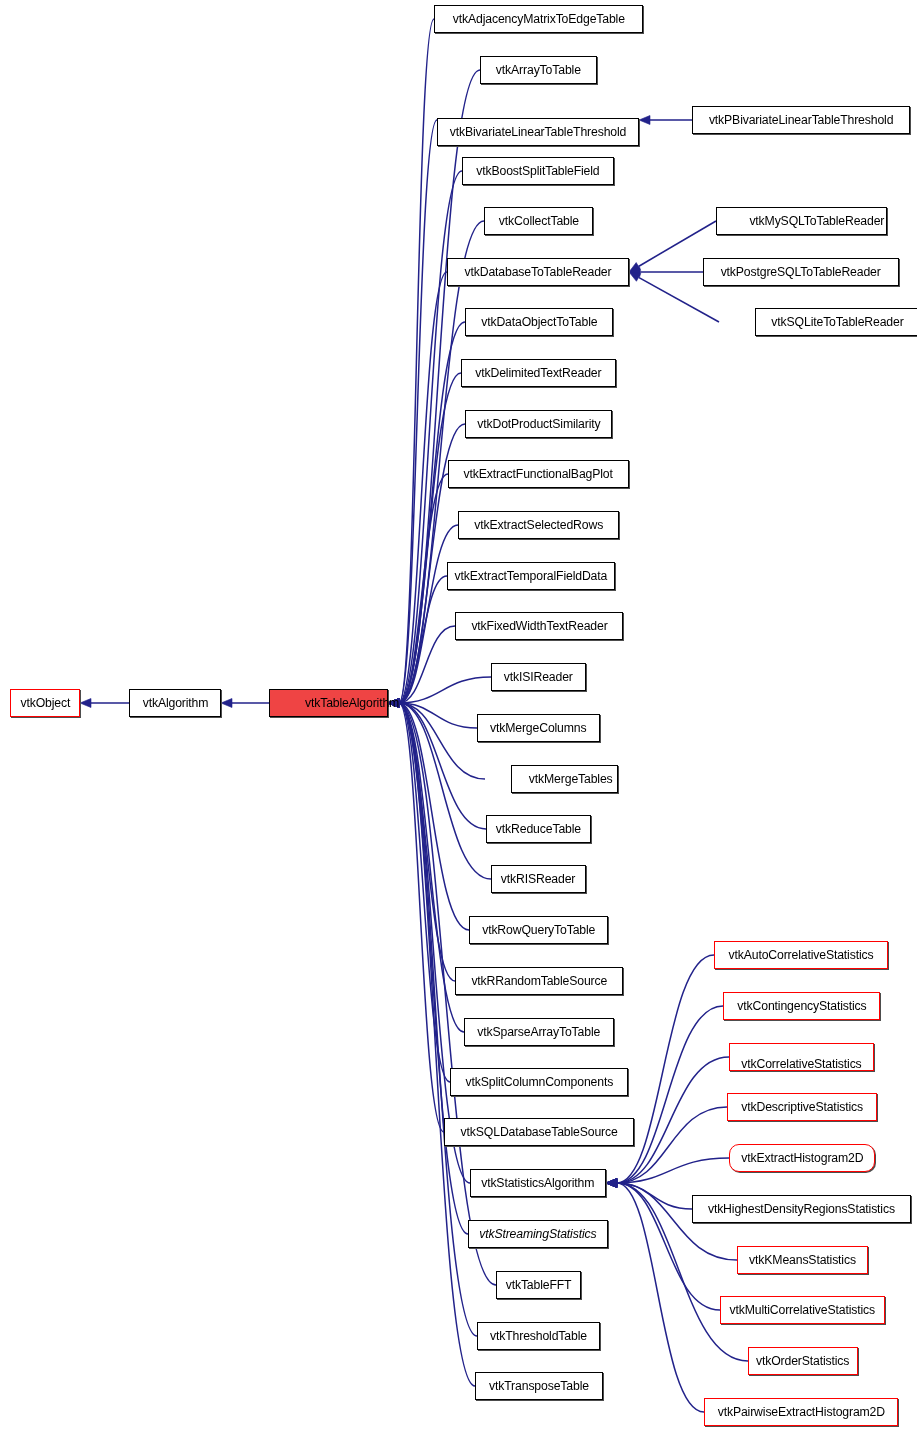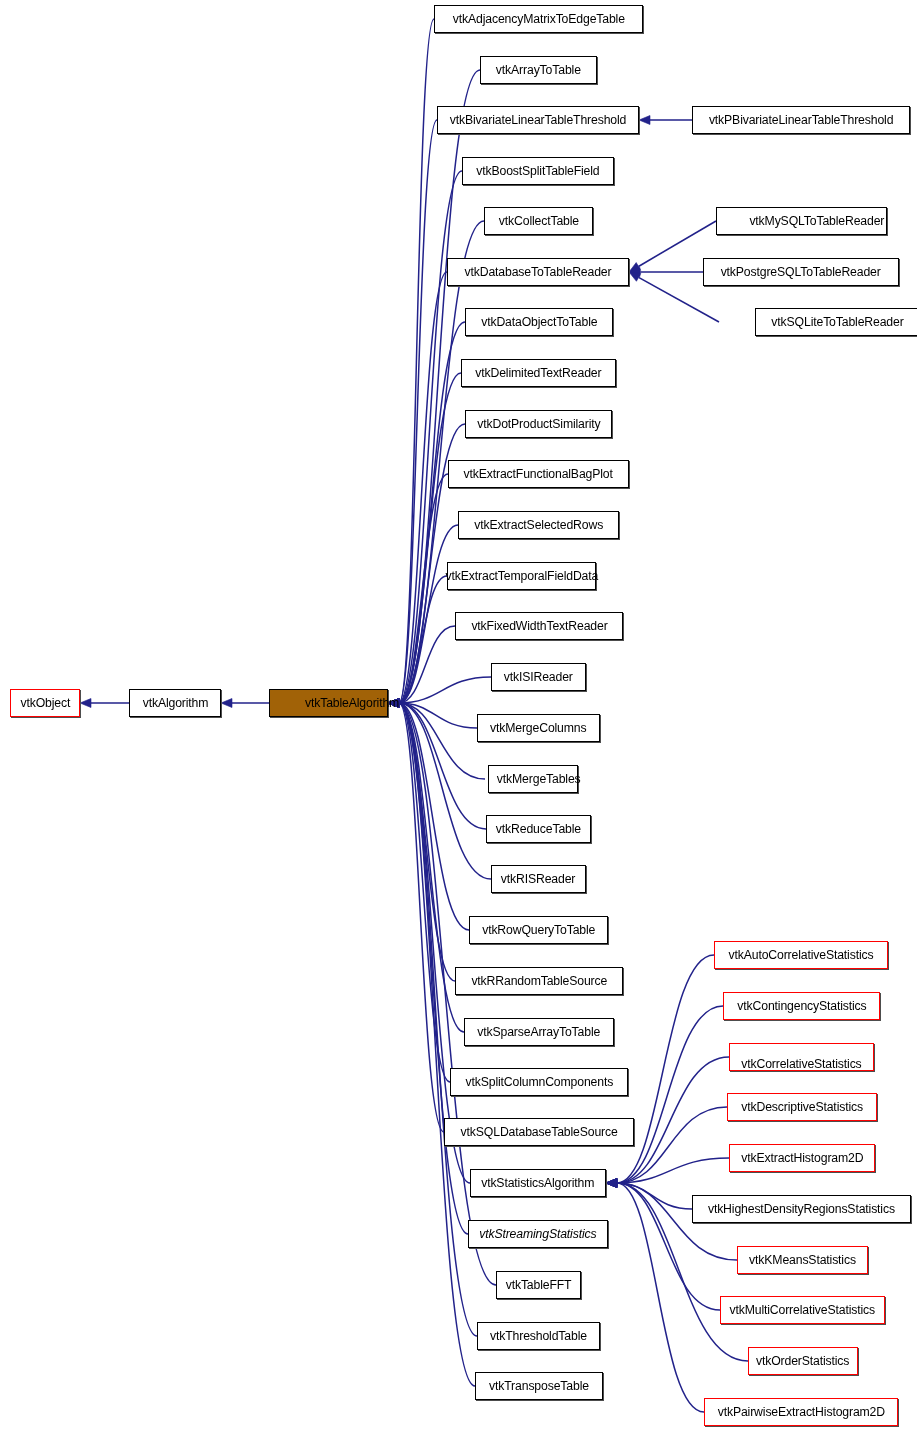--- a/index.html
+++ b/index.html
@@ -30,21 +30,21 @@
     border:1px solid #000000;
     font-size:12.5px;
     line-height:1;
     color:#000000;
     white-space:nowrap;
     letter-spacing:-0.15px;
     box-shadow:1px 1px 0 0 #4d4d4d;
   }
   .node.red{ border-color:#ff0000; }
   .node.current{
-    background:#a16207;
+    background:#ef4444;
     border-color:#000000;
     padding-left:48px;
   }
   .node .lbl{
     display:block;
     transform:scaleX(0.98);
   }
 </style>
 </head>
 <body>
@@ -237,21 +237,21 @@
       </div>
       <div class="node current" style="left: 269px; top: 689px; width: 119px; height: 28px;">
         <span class="lbl">vtkTableAlgorithm</span>
       </div>
       <div class="node" style="left: 434px; top: 5px; width: 209px; height: 28px; text-align: right;">
         <span class="lbl">vtkAdjacencyMatrixToEdgeTable</span>
       </div>
       <div class="node" style="left: 480px; top: 56px; width: 117px; height: 28px;">
         <span class="lbl">vtkArrayToTable</span>
       </div>
-      <div class="node" style="left: 437px; top: 106px; width: 202px; height: 28px;">
+      <div class="node" style="left: 437px; top: 118px; width: 202px; height: 28px;">
         <span class="lbl">vtkBivariateLinearTableThreshold</span>
       </div>
       <div class="node" style="left: 462px; top: 157px; width: 152px; height: 28px;">
         <span class="lbl">vtkBoostSplitTableField</span>
       </div>
       <div class="node" style="left: 484px; top: 207px; width: 109px; height: 28px;">
         <span class="lbl">vtkCollectTable</span>
       </div>
       <div class="node" style="left: 447px; top: 258px; width: 182px; height: 28px;">
         <span class="lbl">vtkDatabaseToTableReader</span>
@@ -264,33 +264,33 @@
       </div>
       <div class="node" style="left: 465px; top: 410px; width: 147px; height: 28px;">
         <span class="lbl">vtkDotProductSimilarity</span>
       </div>
       <div class="node" style="left: 448px; top: 460px; width: 181px; height: 28px;">
         <span class="lbl">vtkExtractFunctionalBagPlot</span>
       </div>
       <div class="node" style="left: 458px; top: 511px; width: 161px; height: 28px;">
         <span class="lbl">vtkExtractSelectedRows</span>
       </div>
-      <div class="node" style="left: 447px; top: 562px; width: 149px; height: 28px;">
+      <div class="node" style="left: 447px; top: 562px; width: 168px; height: 28px;">
         <span class="lbl">vtkExtractTemporalFieldData</span>
       </div>
       <div class="node" style="left: 455px; top: 612px; width: 168px; height: 28px;">
         <span class="lbl">vtkFixedWidthTextReader</span>
       </div>
       <div class="node" style="left: 491px; top: 663px; width: 95px; height: 28px;">
         <span class="lbl">vtkISIReader</span>
       </div>
       <div class="node" style="left: 477px; top: 714px; width: 123px; height: 28px;">
         <span class="lbl">vtkMergeColumns</span>
       </div>
-      <div class="node" style="left: 488px; top: 765px; width: 90px; height: 28px; padding-left: 12px;">
+      <div class="node" style="left: 511px; top: 765px; width: 107px; height: 28px; padding-left: 12px;">
         <span class="lbl">vtkMergeTables</span>
       </div>
       <div class="node" style="left: 486px; top: 815px; width: 105px; height: 28px;">
         <span class="lbl">vtkReduceTable</span>
       </div>
       <div class="node" style="left: 491px; top: 865px; width: 95px; height: 28px;">
         <span class="lbl">vtkRISReader</span>
       </div>
       <div class="node" style="left: 469px; top: 916px; width: 139px; height: 28px;">
         <span class="lbl">vtkRowQueryToTable</span>
@@ -339,21 +339,21 @@
       </div>
       <div class="node red" style="left: 723px; top: 992px; width: 157px; height: 28px;">
         <span class="lbl">vtkContingencyStatistics</span>
       </div>
       <div class="node red" style="left: 729px; top: 1043px; width: 145px; height: 28px; align-items: flex-end;">
         <span class="lbl">vtkCorrelativeStatistics</span>
       </div>
       <div class="node red" style="left: 727px; top: 1093px; width: 150px; height: 28px;">
         <span class="lbl">vtkDescriptiveStatistics</span>
       </div>
-      <div class="node red" style="left: 729px; top: 1144px; width: 146px; height: 28px;">
+      <div class="node red" style="left: 729px; top: 1144px; width: 146px; height: 28px; border-radius: 10px;">
         <span class="lbl">vtkExtractHistogram2D</span>
       </div>
       <div class="node" style="left: 692px; top: 1195px; width: 219px; height: 28px;">
         <span class="lbl">vtkHighestDensityRegionsStatistics</span>
       </div>
       <div class="node red" style="left: 737px; top: 1246px; width: 131px; height: 28px;">
         <span class="lbl">vtkKMeansStatistics</span>
       </div>
       <div class="node red" style="left: 720px; top: 1296px; width: 165px; height: 28px;">
         <span class="lbl">vtkMultiCorrelativeStatistics</span>

